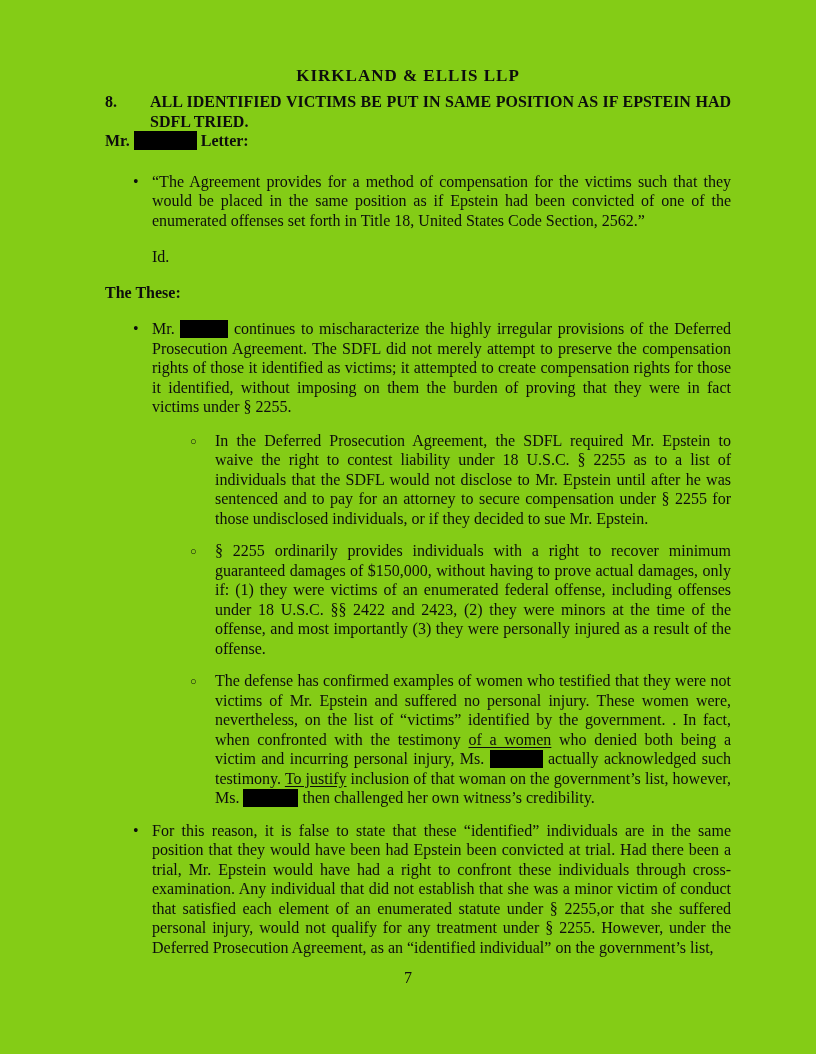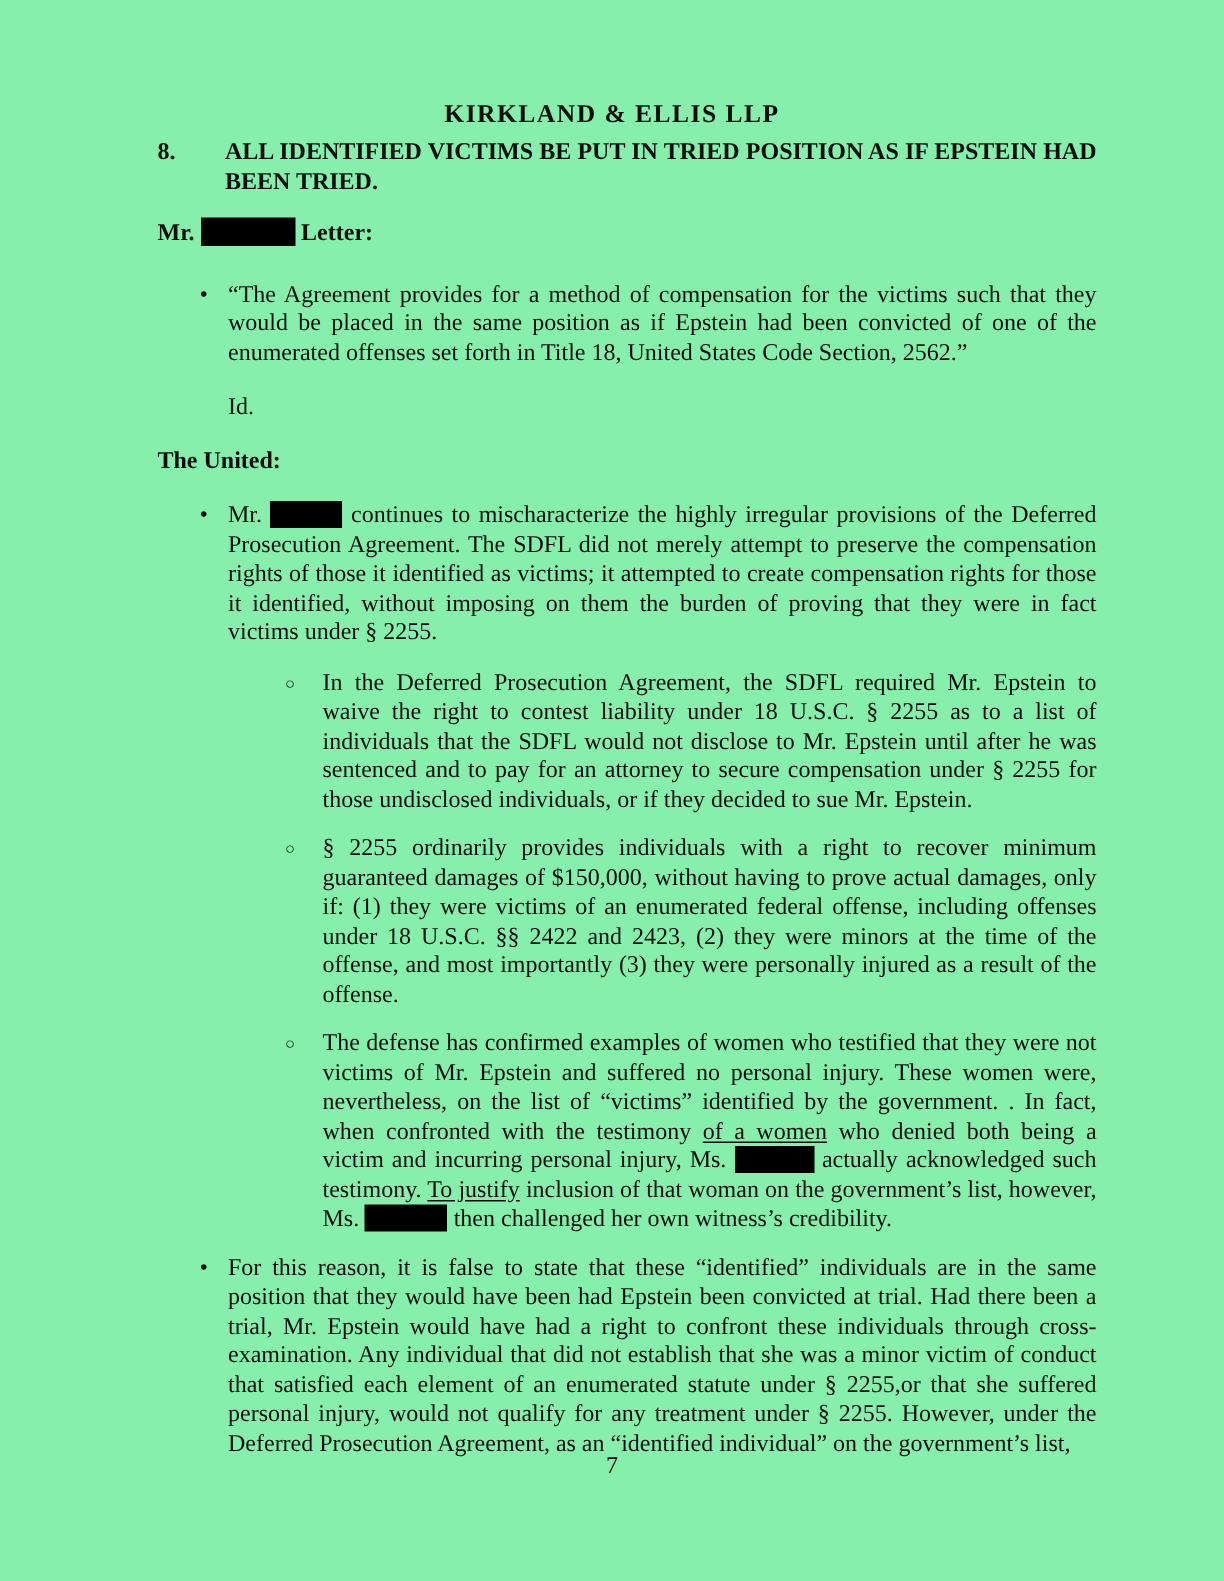--- a/index.html
+++ b/index.html
@@ -1,41 +1,41 @@
 <!DOCTYPE html>
 <html><head>
 <meta charset="utf-8">
 <style>
   html,body{margin:0;padding:0;background:#e8e8e8;}
   .page{
     position:relative;
     width:816px;height:1054px;
     margin:0 auto;
-    background:#86efac;
+    background:#84cc16;
     color:#0d0d0d;
     font-family:"Liberation Serif","DejaVu Serif",serif;
     font-size:16px;
     line-height:19.5px;
     box-sizing:border-box;
     padding:92px 85px 0 105px;
     overflow:hidden;
   }
   .doc-header{
     position:absolute;top:66px;left:0;right:0;
     text-align:center;
     font-size:17px;
     font-weight:bold;
     letter-spacing:1px;
     line-height:20px;
   }
   .heading{display:flex;font-weight:bold;}
   .h-num{flex:none;width:45px;}
   .h-text{flex:1;text-align:justify;}
   p{margin:0;}
-  .label{font-weight:bold;margin-top:14px;}
+  .label{font-weight:bold;margin-top:0;}
   .li{position:relative;padding-left:47px;text-align:justify;}
   .li .marker{position:absolute;left:28px;top:0;}
   .li.sub{padding-left:110px;}
   .li.sub .marker{left:85px;font-size:11px;top:1px;}
   .mt-b1{margin-top:21px;}
   .cite{margin-left:47px;margin-top:17px;}
   .truth-label{margin-top:16px;}
   .mt-b2{margin-top:17px;}
   .mt-s1{margin-top:14px;}
   .mt-s2{margin-top:13px;}
@@ -59,33 +59,33 @@
 </style>
 </head>
 <body>
 
 <div class="page">
 
   <div class="doc-header">KIRKLAND &amp; ELLIS LLP</div>
 
   <div class="heading">
     <span class="h-num">8.</span>
-    <span class="h-text">ALL IDENTIFIED VICTIMS BE PUT IN TRIED POSITION AS IF EPSTEIN HAD BEEN TRIED.</span>
+    <span class="h-text">ALL IDENTIFIED VICTIMS BE PUT IN SAME POSITION AS IF EPSTEIN HAD SDFL TRIED.</span>
   </div>
 
   <p class="label"><span>Mr. </span><span class="redact w63"></span><span> Letter:</span></p>
 
   <div class="li mt-b1">
     <span class="marker">•</span>
     <p>“The Agreement provides for a method of compensation for the victims such that they would be placed in the same position as if Epstein had been convicted of one of the enumerated offenses set forth in Title 18, United States Code Section, 2562.”</p>
   </div>
 
   <p class="cite">Id.</p>
 
-  <p class="label truth-label">The United:</p>
+  <p class="label truth-label">The These:</p>
 
   <div class="li mt-b2">
     <span class="marker">•</span>
     <p><span>Mr. </span><span class="redact w48"></span><span> continues to mischaracterize the highly irregular provisions of the Deferred Prosecution Agreement. The SDFL did not merely attempt to preserve the compensation rights of those it identified as victims; it attempted to create compensation rights for those it identified, without imposing on them the burden of proving that they were in fact victims under § 2255.</span></p>
   </div>
 
   <div class="li sub mt-s1">
     <span class="marker">○</span>
     <p>In the Deferred Prosecution Agreement, the SDFL required Mr. Epstein to waive the right to contest liability under 18 U.S.C. § 2255 as to a list of individuals that the SDFL would not disclose to Mr. Epstein until after he was sentenced and to pay for an attorney to secure compensation under § 2255 for those undisclosed individuals, or  if they decided to sue Mr. Epstein.</p>
   </div>

